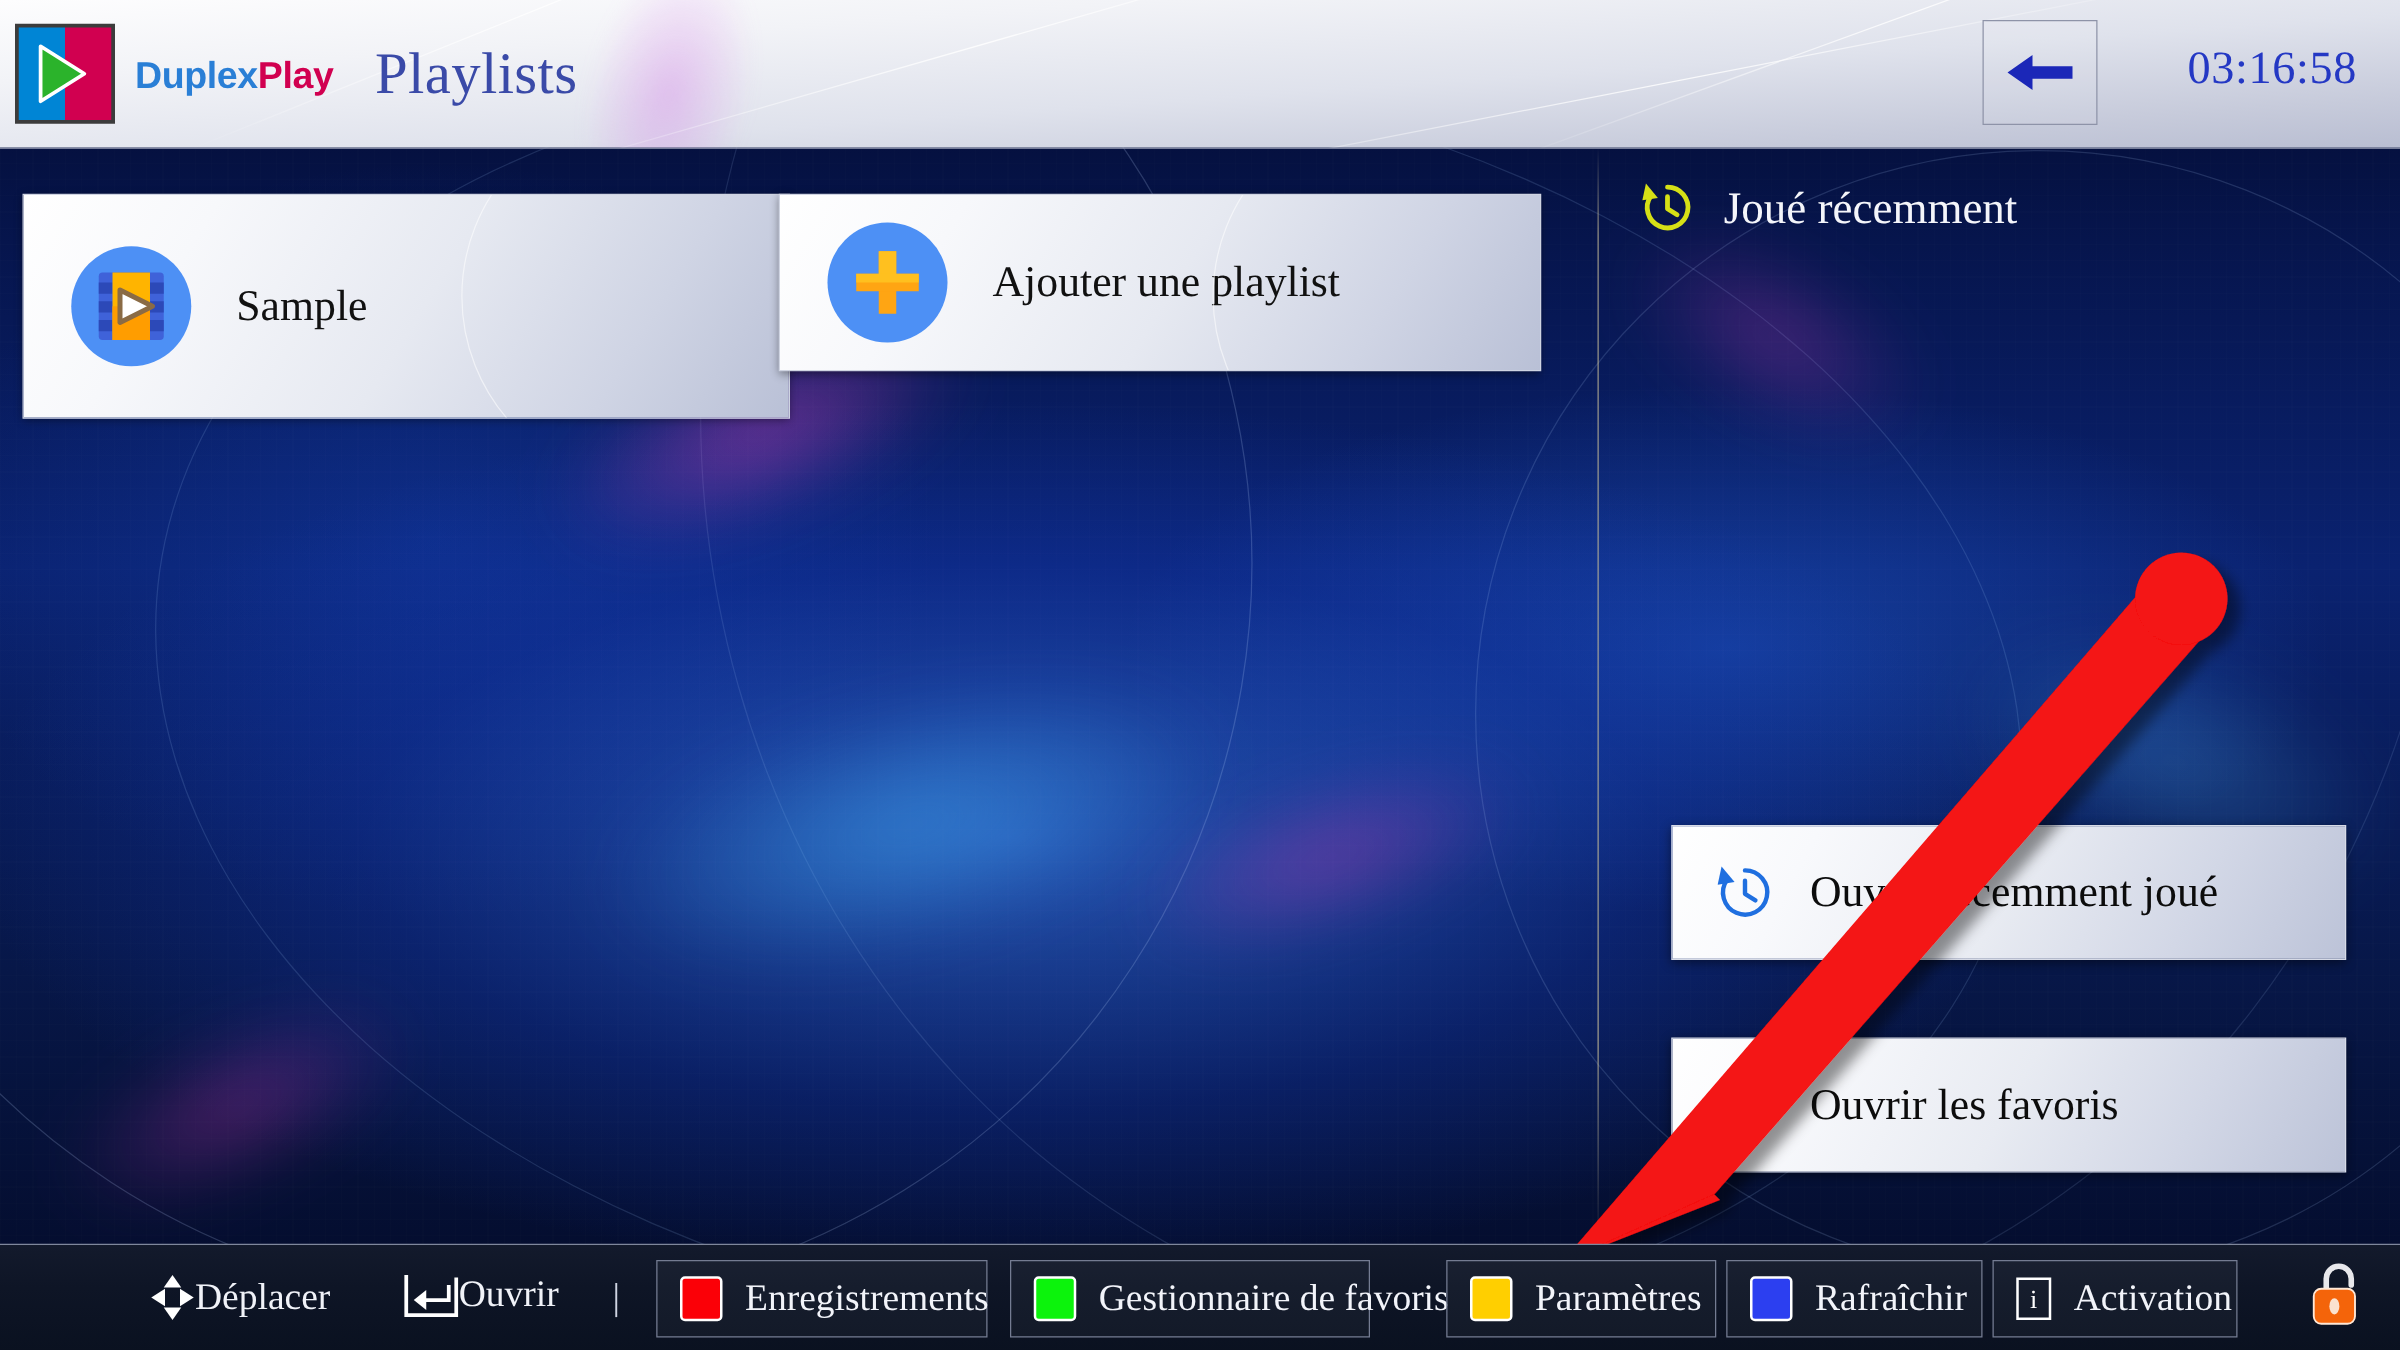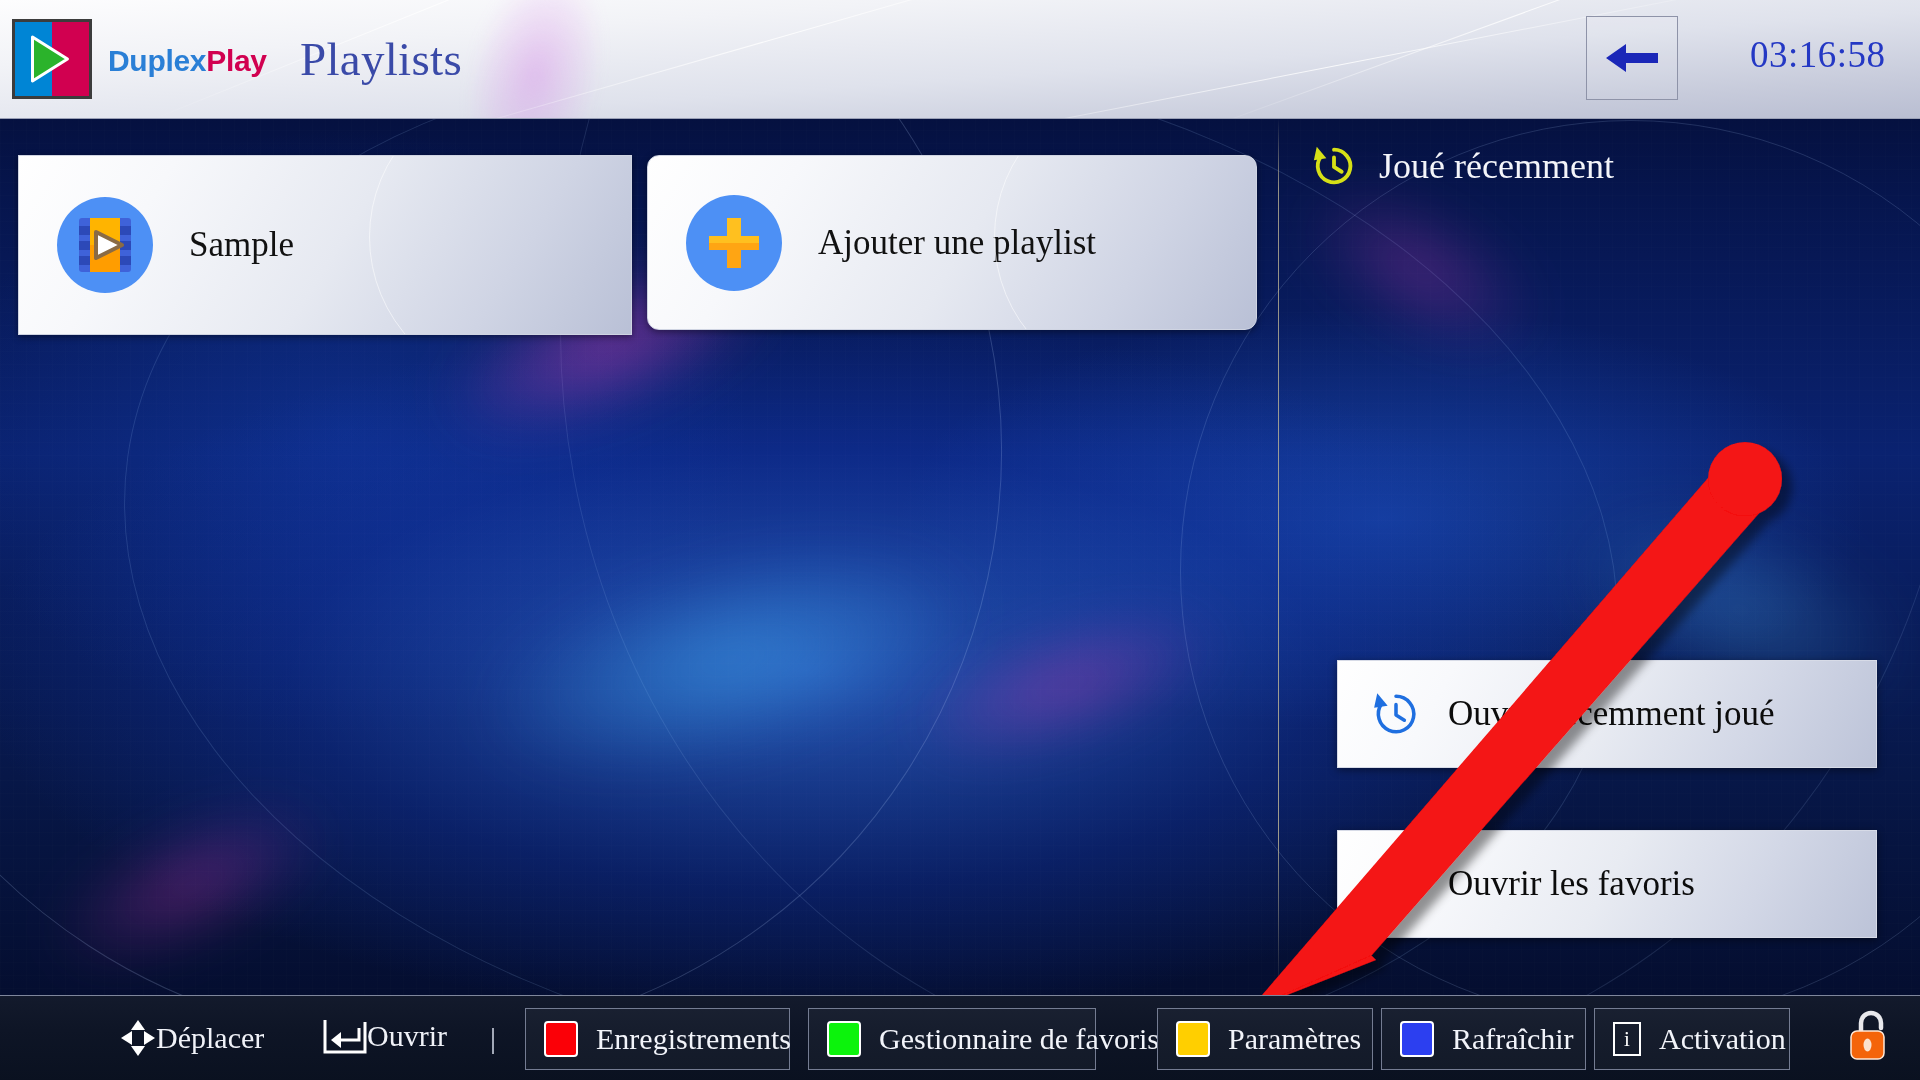--- a/index.html
+++ b/index.html
@@ -60,21 +60,21 @@
     background:linear-gradient(180deg,rgba(180,170,140,.0) 0%, rgba(196,186,150,.75) 8%, rgba(196,186,150,.8) 82%, rgba(180,170,140,0) 100%);}
   .right-pane{position:absolute;left:1279px;top:0;width:641px;height:777px;}
 
   
   .card{position:absolute;box-sizing:border-box;border:1px solid #cfd4e2;
     background:linear-gradient(122deg,#ffffff 0%,#f7f8fb 22%,#e6e9f1 52%,#cfd4e4 78%,#b9c0d6 100%);
     box-shadow:0 2px 7px rgba(0,0,0,.42);display:flex;align-items:center;overflow:hidden;}
   .card::after{content:"";position:absolute;right:-40px;top:-70px;width:300px;height:300px;
     border-radius:50%;border:1px solid rgba(255,255,255,.55);pointer-events:none;}
   #card-sample{left:18px;top:16px;width:614px;height:180px;}
-  #card-add{left:647px;top:16px;width:610px;height:175px;border-radius:12px;}
+  #card-add{left:623px;top:16px;width:610px;height:142px;}
   .card-icon{position:relative;flex:0 0 auto;margin-left:38px;width:96px;height:96px;
     border-radius:50%;background:#4d90f5;display:flex;align-items:center;justify-content:center;}
   .card-label{margin-left:36px;font-size:35px;color:#111;font-family:"Liberation Serif",serif;}
 
   
   .rp-header{position:absolute;left:32px;top:25px;display:flex;align-items:center;gap:22px;}
   .rp-header-label{font-size:36px;color:#f4f5fa;font-family:"Liberation Serif",serif;}
   .rp-btn{position:absolute;left:58px;width:540px;height:108px;box-sizing:border-box;
     border:1px solid #d7dbe7;display:flex;align-items:center;overflow:hidden;
     background:linear-gradient(118deg,#ffffff 0%,#f8f9fc 20%,#e8ebf2 50%,#d2d7e6 76%,#bcc3d8 100%);

